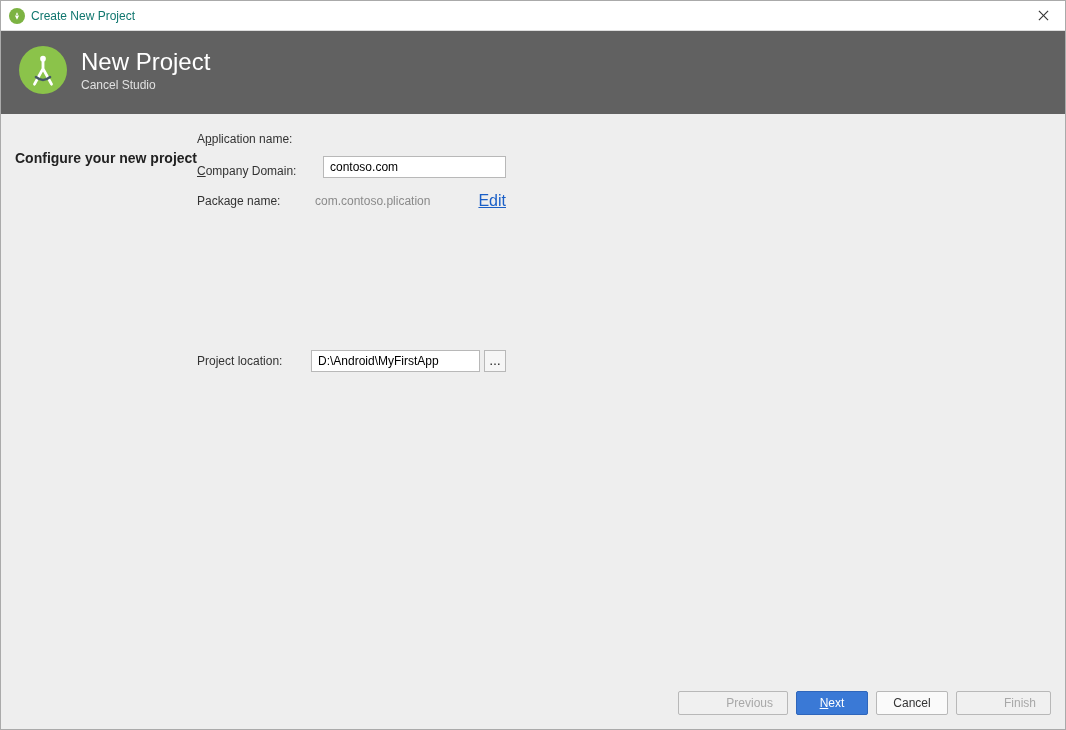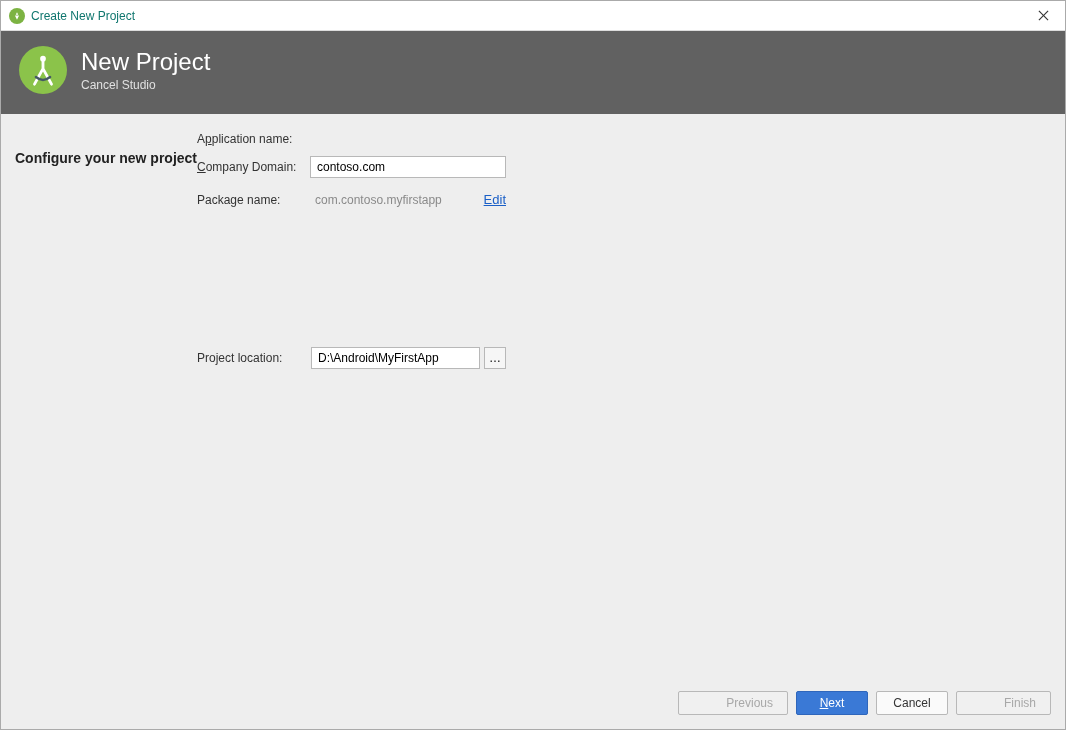--- a/index.html
+++ b/index.html
@@ -80,22 +80,22 @@
     }
     .section-title {
       font-size: 14px;
       font-weight: 700;
       color: #222;
       margin: 18px 0 60px 0;
     }
     .form { display: flex; flex-direction: column; gap: 10px; }
     .form-row {
       display: flex;
-      align-items: center;
-      gap: 3px;
+      align-items: flex-end;
+      gap: 16px;
     }
     .form-label {
       width: 110px;
       flex-shrink: 0;
       color: #333;
       font-size: 12px;
     }
     .ul { text-decoration: underline; }
     .form-input {
       flex: 1;
@@ -108,21 +108,21 @@
       outline: none;
     }
     .form-input.focused {
       border: 1px solid #7aa7e0;
       box-shadow: 0 0 0 1px #9ec2ef;
     }
     .package-value { color: #8a8a8a; font-size: 12px; }
     .edit-link {
       color: #1a5fc7;
       text-decoration: underline;
-      font-size: 13px;
+      font-size: 16px;
       cursor: pointer;
       margin-left: auto;
     }
     .pkg-row {
       display: flex;
       align-items: center;
       gap: 8px;
       margin-top: 4px;
     }
     .spacer-v { height: 120px; }
@@ -219,21 +219,21 @@
 
     <div class="form-row">
       <label class="form-label">
         <span class="ul">C</span><span>ompany Domain:</span>
       </label>
       <input type="text" class="form-input" value="contoso.com" style="">
     </div>
 
     <div class="pkg-row">
       <label class="form-label">Package name:</label>
-      <span class="package-value">com.contoso.myfirstapp</span>
+      <span class="package-value">com.contoso.plication</span>
       <a class="edit-link">Edit</a>
     </div>
 
     <div class="spacer-v"></div>
 
     <div class="loc-row">
       <label class="form-label">Project location:</label>
       <input type="text" class="form-input" value="D:\Android\MyFirstApp" style="">
       <button class="browse-btn">
         <span>…</span>

